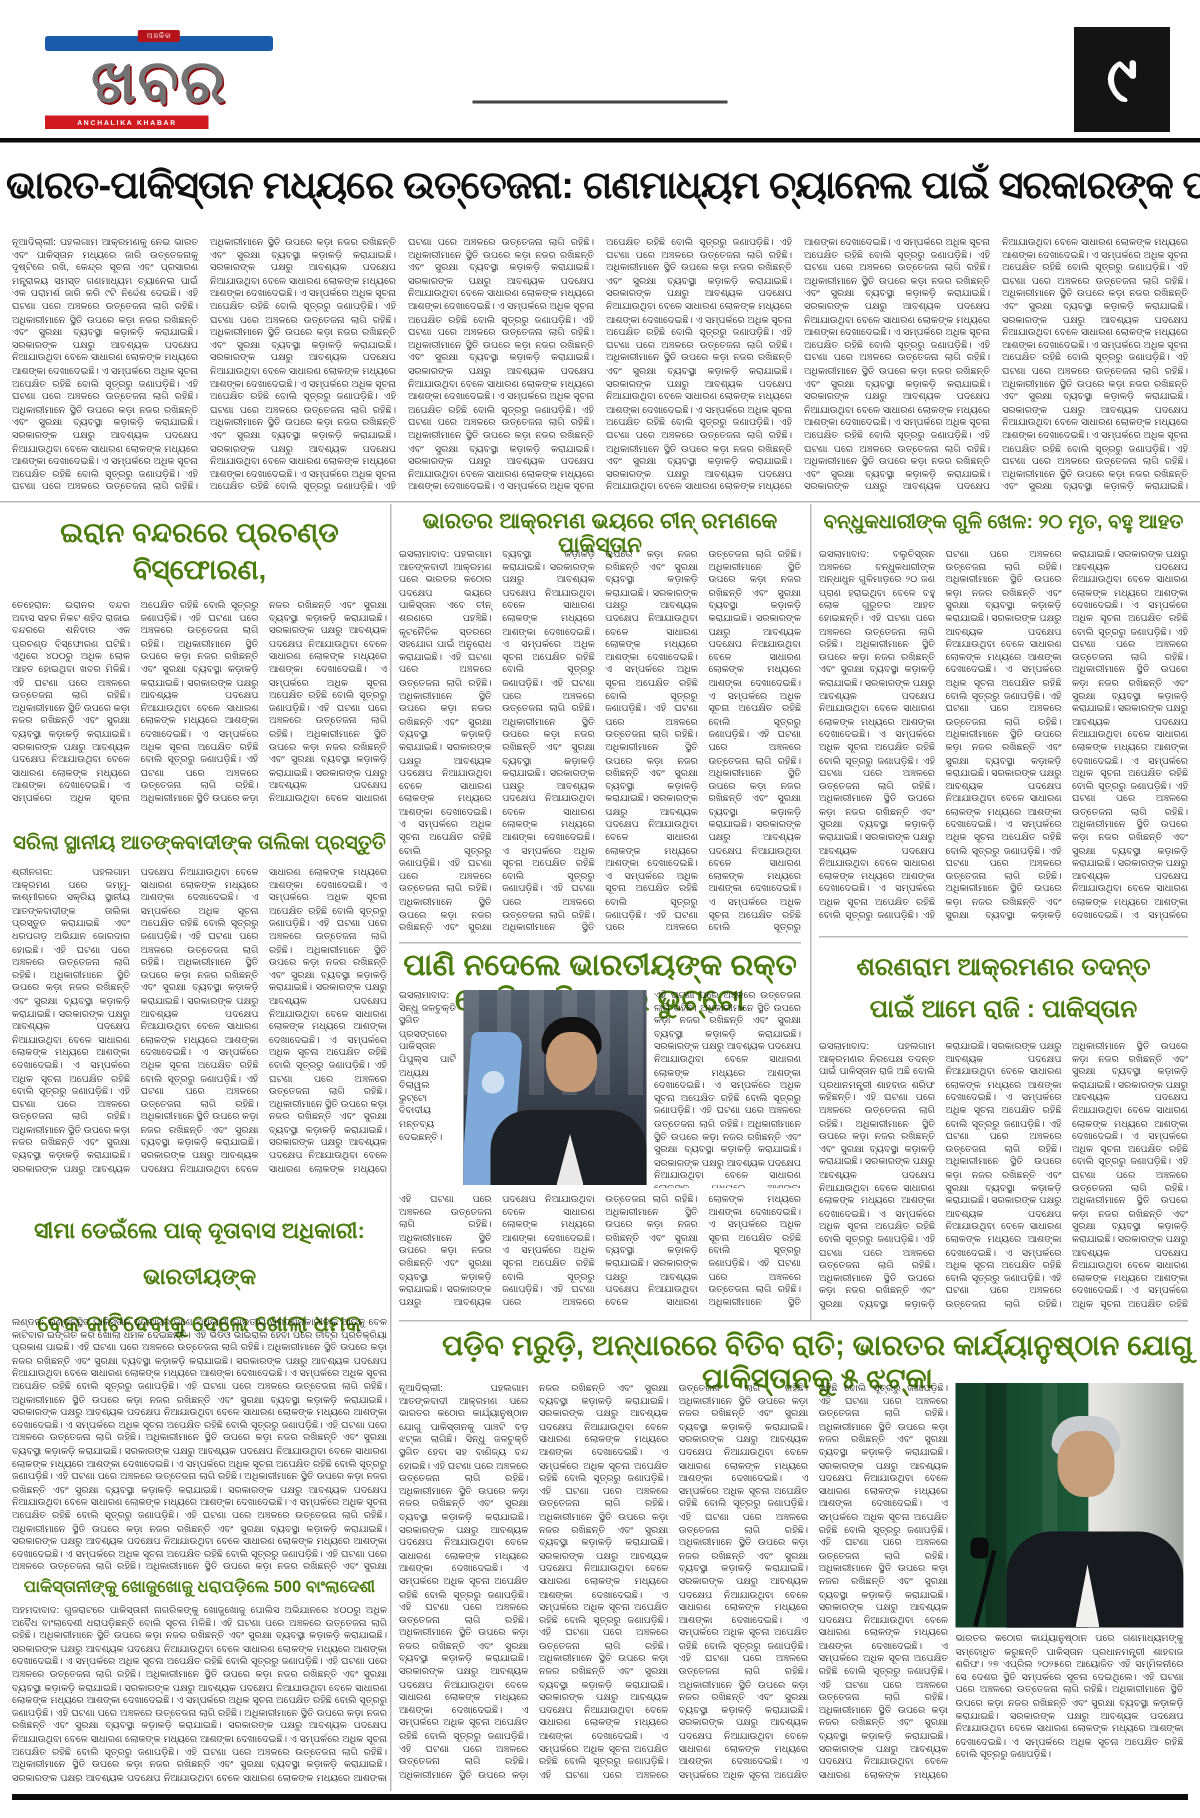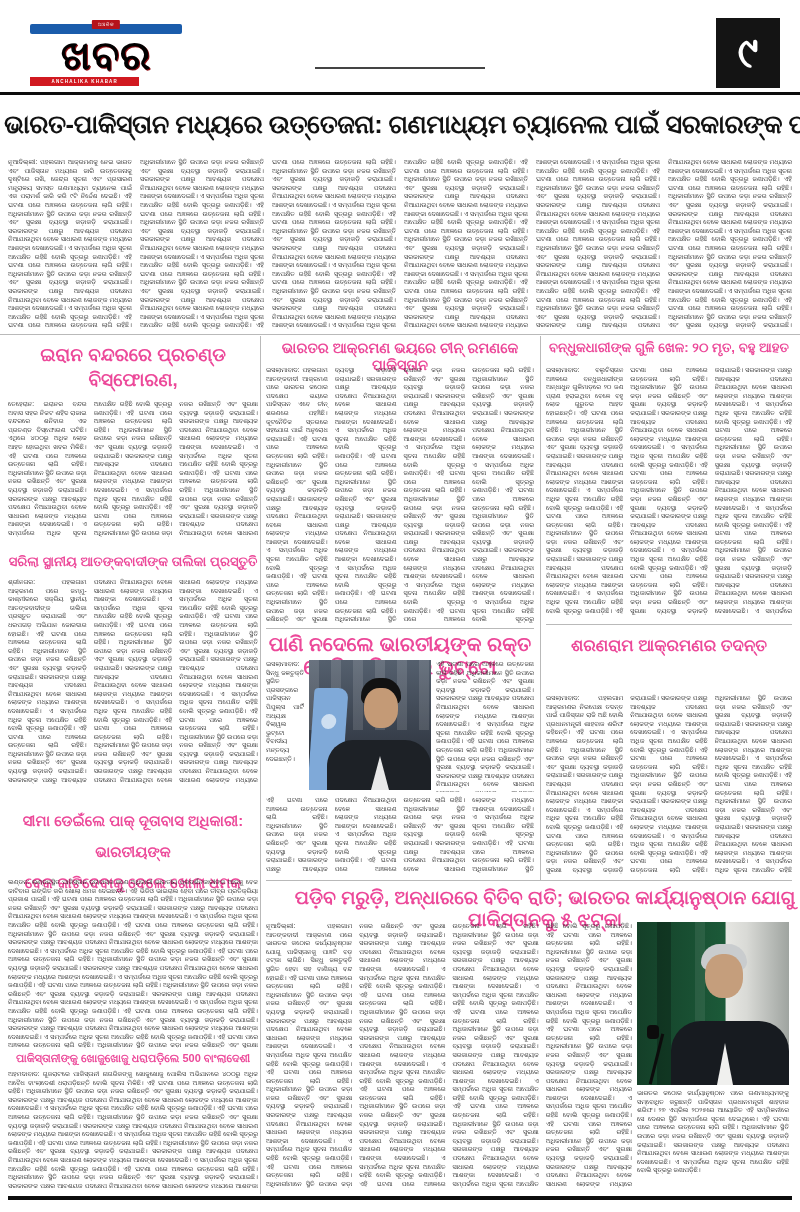--- a/index.html
+++ b/index.html
@@ -6,34 +6,34 @@
   .page{position:relative;width:800px;height:1212px;background:#ffffff;margin:0 auto;
         font-family:"Liberation Sans",sans-serif;color:#111;overflow:hidden;}
   .abs{position:absolute;}
 
   
   .logo{left:30px;top:22px;width:152px;height:64px;}
   .logo-bluebar{position:absolute;left:0;top:2px;width:100%;height:10px;background:#1a5cab;border-radius:2px;}
   .logo-tab{position:absolute;left:50%;top:-4px;transform:translateX(-50%);background:#b5121b;color:#fff;
             font-size:5px;padding:1px 6px;border-radius:1px;letter-spacing:.5px;}
   .logo-main{position:absolute;left:0;top:6px;width:100%;text-align:center;font-size:40px;font-weight:900;
-             color:#000000;letter-spacing:1px;text-shadow:1px 1px 0 #8c0d12;line-height:54px;}
+             color:#737373;letter-spacing:1px;text-shadow:1px 1px 0 #8c0d12;line-height:54px;}
   .logo-redbar{position:absolute;left:0;bottom:0;width:72%;height:9px;background:#d11920;color:#fff;
                font-size:4.5px;letter-spacing:1.2px;text-align:center;line-height:9px;font-weight:700;}
   .sec-title{left:0;top:22px;width:100%;text-align:center;font-size:30px;font-weight:700;letter-spacing:0;}
   .title-div{left:315px;top:67px;width:170px;height:1.5px;background:#444;}
   .date-line{left:0;top:71px;width:100%;text-align:center;font-size:9.5px;color:#222;}
   .pagenum{left:716px;top:18px;width:64px;height:70px;background:#141414;color:#fff;text-align:center;
            font-size:42px;line-height:70px;font-weight:700;}
   .mast-rule{left:0;top:92px;width:800px;height:3px;background:#0c0c0c;}
 
   
   .h-main{left:4px;top:99px;width:792px;height:50px;text-align:center;font-size:25.5px;font-weight:700;
           letter-spacing:-.6px;line-height:50px;white-space:nowrap;}
-  .hd{font-weight:700;text-align:center;color:#ec4899;}
+  .hd{font-weight:700;text-align:center;color:#4d7c0f;}
 
   
   .bt{font-size:6.4px;line-height:8.6px;text-align:justify;color:#1c1c1c;overflow:hidden;
       word-break:break-word;}
   .c6{column-count:6;column-gap:8px;}
   .c4{column-count:4;column-gap:7px;}
   .c3{column-count:3;column-gap:7px;}
   .hairline-h{background:#b9b9b9;height:1px;}
   .hairline-v{background:#b9b9b9;width:1px;}
   .bottom-rule{left:8px;top:1196px;width:784px;height:3.5px;background:#0c0c0c;}
@@ -153,20 +153,21 @@
 
   <div class="abs hd" style="left:546px;top:340px;width:246px;font-size:13.2px;text-align:center;">ବନ୍ଧୁକଧାରୀଙ୍କ ଗୁଳି ଖେଳ: ୨୦ ମୃତ, ବହୁ ଆହତ</div>
   <div class="abs bt c3" style="left:546px;top:366px;width:246px;height:252px;">
     <span>ଇସଲାମାବାଦ: ବଲୁଚିସ୍ତାନ ଅଞ୍ଚଳରେ ବନ୍ଧୁକଧାରୀଙ୍କ ଅନ୍ଧାଧୁନ ଗୁଳିମାଡ଼ରେ ୨୦ ଜଣ ପ୍ରାଣ ହରାଇଥିବା ବେଳେ ବହୁ ଲୋକ ଗୁରୁତର ଆହତ ହୋଇଛନ୍ତି।</span>
     <span> ଏହି ଘଟଣା ପରେ ଅଞ୍ଚଳରେ ଉତ୍ତେଜନା ଲାଗି ରହିଛି। ଅଧିକାରୀମାନେ ସ୍ଥିତି ଉପରେ କଡ଼ା ନଜର ରଖିଛନ୍ତି ଏବଂ ସୁରକ୍ଷା ବ୍ୟବସ୍ଥା କଡ଼ାକଡ଼ି କରାଯାଇଛି। ସରକାରଙ୍କ ପକ୍ଷରୁ ଆବଶ୍ୟକ ପଦକ୍ଷେପ ନିଆଯାଉଥିବା ବେଳେ ସାଧାରଣ ଲୋକଙ୍କ ମଧ୍ୟରେ ଆଶଙ୍କା ଦେଖାଦେଇଛି। ଏ ସମ୍ପର୍କରେ ଅଧିକ ସୂଚନା ଅପେକ୍ଷିତ ରହିଛି ବୋଲି ସୂତ୍ରରୁ ଜଣାପଡ଼ିଛି। ଏହି ଘଟଣା ପରେ ଅଞ୍ଚଳରେ ଉତ୍ତେଜନା ଲାଗି ରହିଛି। ଅଧିକାରୀମାନେ ସ୍ଥିତି ଉପରେ କଡ଼ା ନଜର ରଖିଛନ୍ତି ଏବଂ ସୁରକ୍ଷା ବ୍ୟବସ୍ଥା କଡ଼ାକଡ଼ି କରାଯାଇଛି। ସରକାରଙ୍କ ପକ୍ଷରୁ ଆବଶ୍ୟକ ପଦକ୍ଷେପ ନିଆଯାଉଥିବା ବେଳେ ସାଧାରଣ ଲୋକଙ୍କ ମଧ୍ୟରେ ଆଶଙ୍କା ଦେଖାଦେଇଛି। ଏ ସମ୍ପର୍କରେ ଅଧିକ ସୂଚନା ଅପେକ୍ଷିତ ରହିଛି ବୋଲି ସୂତ୍ରରୁ ଜଣାପଡ଼ିଛି। ଏହି ଘଟଣା ପରେ ଅଞ୍ଚଳରେ ଉତ୍ତେଜନା ଲାଗି ରହିଛି। ଅଧିକାରୀମାନେ ସ୍ଥିତି ଉପରେ କଡ଼ା ନଜର ରଖିଛନ୍ତି ଏବଂ ସୁରକ୍ଷା ବ୍ୟବସ୍ଥା କଡ଼ାକଡ଼ି କରାଯାଇଛି। ସରକାରଙ୍କ ପକ୍ଷରୁ ଆବଶ୍ୟକ ପଦକ୍ଷେପ ନିଆଯାଉଥିବା ବେଳେ ସାଧାରଣ ଲୋକଙ୍କ ମଧ୍ୟରେ ଆଶଙ୍କା ଦେଖାଦେଇଛି। ଏ ସମ୍ପର୍କରେ ଅଧିକ ସୂଚନା ଅପେକ୍ଷିତ ରହିଛି ବୋଲି ସୂତ୍ରରୁ ଜଣାପଡ଼ିଛି। ଏହି ଘଟଣା ପରେ ଅଞ୍ଚଳରେ ଉତ୍ତେଜନା ଲାଗି ରହିଛି। ଅଧିକାରୀମାନେ ସ୍ଥିତି ଉପରେ କଡ଼ା ନଜର ରଖିଛନ୍ତି ଏବଂ ସୁରକ୍ଷା ବ୍ୟବସ୍ଥା କଡ଼ାକଡ଼ି କରାଯାଇଛି। ସରକାରଙ୍କ ପକ୍ଷରୁ ଆବଶ୍ୟକ ପଦକ୍ଷେପ ନିଆଯାଉଥିବା ବେଳେ ସାଧାରଣ ଲୋକଙ୍କ ମଧ୍ୟରେ ଆଶଙ୍କା ଦେଖାଦେଇଛି। ଏ ସମ୍ପର୍କରେ ଅଧିକ ସୂଚନା ଅପେକ୍ଷିତ ରହିଛି ବୋଲି ସୂତ୍ରରୁ ଜଣାପଡ଼ିଛି। ଏହି ଘଟଣା ପରେ ଅଞ୍ଚଳରେ ଉତ୍ତେଜନା ଲାଗି ରହିଛି। ଅଧିକାରୀମାନେ ସ୍ଥିତି ଉପରେ କଡ଼ା ନଜର ରଖିଛନ୍ତି ଏବଂ ସୁରକ୍ଷା ବ୍ୟବସ୍ଥା କଡ଼ାକଡ଼ି କରାଯାଇଛି। ସରକାରଙ୍କ ପକ୍ଷରୁ ଆବଶ୍ୟକ ପଦକ୍ଷେପ ନିଆଯାଉଥିବା ବେଳେ ସାଧାରଣ ଲୋକଙ୍କ ମଧ୍ୟରେ ଆଶଙ୍କା ଦେଖାଦେଇଛି। ଏ ସମ୍ପର୍କରେ ଅଧିକ ସୂଚନା ଅପେକ୍ଷିତ ରହିଛି ବୋଲି ସୂତ୍ରରୁ ଜଣାପଡ଼ିଛି। ଏହି ଘଟଣା ପରେ ଅଞ୍ଚଳରେ ଉତ୍ତେଜନା ଲାଗି ରହିଛି। ଅଧିକାରୀମାନେ ସ୍ଥିତି ଉପରେ କଡ଼ା ନଜର ରଖିଛନ୍ତି ଏବଂ ସୁରକ୍ଷା ବ୍ୟବସ୍ଥା କଡ଼ାକଡ଼ି କରାଯାଇଛି। ସରକାରଙ୍କ ପକ୍ଷରୁ ଆବଶ୍ୟକ ପଦକ୍ଷେପ ନିଆଯାଉଥିବା ବେଳେ ସାଧାରଣ ଲୋକଙ୍କ ମଧ୍ୟରେ ଆଶଙ୍କା ଦେଖାଦେଇଛି। ଏ ସମ୍ପର୍କରେ ଅଧିକ ସୂଚନା ଅପେକ୍ଷିତ ରହିଛି ବୋଲି ସୂତ୍ରରୁ ଜଣାପଡ଼ିଛି। ଏହି ଘଟଣା ପରେ ଅଞ୍ଚଳରେ ଉତ୍ତେଜନା ଲାଗି ରହିଛି। ଅଧିକାରୀମାନେ ସ୍ଥିତି ଉପରେ କଡ଼ା ନଜର ରଖିଛନ୍ତି ଏବଂ ସୁରକ୍ଷା ବ୍ୟବସ୍ଥା କଡ଼ାକଡ଼ି କରାଯାଇଛି। ସରକାରଙ୍କ ପକ୍ଷରୁ ଆବଶ୍ୟକ ପଦକ୍ଷେପ ନିଆଯାଉଥିବା ବେଳେ ସାଧାରଣ ଲୋକଙ୍କ ମଧ୍ୟରେ ଆଶଙ୍କା ଦେଖାଦେଇଛି। ଏ ସମ୍ପର୍କରେ ଅଧିକ ସୂଚନା ଅପେକ୍ଷିତ ରହିଛି ବୋଲି ସୂତ୍ରରୁ ଜଣାପଡ଼ିଛି। ଏହି ଘଟଣା ପରେ ଅଞ୍ଚଳରେ ଉତ୍ତେଜନା ଲାଗି ରହିଛି। ଅଧିକାରୀମାନେ ସ୍ଥିତି ଉପରେ କଡ଼ା ନଜର ରଖିଛନ୍ତି ଏବଂ ସୁରକ୍ଷା ବ୍ୟବସ୍ଥା କଡ଼ାକଡ଼ି କରାଯାଇଛି। ସରକାରଙ୍କ ପକ୍ଷରୁ ଆବଶ୍ୟକ ପଦକ୍ଷେପ ନିଆଯାଉଥିବା ବେଳେ ସାଧାରଣ ଲୋକଙ୍କ ମଧ୍ୟରେ ଆଶଙ୍କା ଦେଖାଦେଇଛି। ଏ ସମ୍ପର୍କରେ ଅଧିକ ସୂଚନା ଅପେକ୍ଷିତ ରହିଛି ବୋଲି ସୂତ୍ରରୁ ଜଣାପଡ଼ିଛି। ଏହି ଘଟଣା ପରେ ଅଞ୍ଚଳରେ ଉତ୍ତେଜନା ଲାଗି ରହିଛି। ଅଧିକାରୀମାନେ ସ୍ଥିତି ଉପରେ କଡ଼ା ନଜର ରଖିଛନ୍ତି ଏବଂ ସୁରକ୍ଷା ବ୍ୟବସ୍ଥା କଡ଼ାକଡ଼ି କରାଯାଇଛି। ସରକାରଙ୍କ ପକ୍ଷରୁ ଆବଶ୍ୟକ ପଦକ୍ଷେପ ନିଆଯାଉଥିବା ବେଳେ ସାଧାରଣ ଲୋକଙ୍କ ମଧ୍ୟରେ ଆଶଙ୍କା ଦେଖାଦେଇଛି। ଏ ସମ୍ପର୍କରେ ଅଧିକ ସୂଚନା ଅପେକ୍ଷିତ ରହିଛି ବୋଲି ସୂତ୍ରରୁ ଜଣାପଡ଼ିଛି। ଏହି ଘଟଣା ପରେ ଅଞ୍ଚଳରେ ଉତ୍ତେଜନା ଲାଗି ରହିଛି। ଅଧିକାରୀମାନେ ସ୍ଥିତି ଉପରେ କଡ଼ା ନଜର ରଖିଛନ୍ତି ଏବଂ ସୁରକ୍ଷା ବ୍ୟବସ୍ଥା କଡ଼ାକଡ଼ି କରାଯାଇଛି। ସରକାରଙ୍କ ପକ୍ଷରୁ ଆବଶ୍ୟକ ପଦକ୍ଷେପ ନିଆଯାଉଥିବା ବେଳେ ସାଧାରଣ ଲୋକଙ୍କ ମଧ୍ୟରେ ଆଶଙ୍କା ଦେଖାଦେଇଛି। ଏ ସମ୍ପର୍କରେ ଅଧିକ ସୂଚନା ଅପେକ୍ଷିତ ରହିଛି ବୋଲି ସୂତ୍ରରୁ ଜଣାପଡ଼ିଛି।</span>
   </div>
 
   <div class="abs hairline-h" style="left:546px;top:624px;width:246px;"></div>
   <div class="abs hd" style="left:546px;top:631px;width:246px;font-size:16.5px;line-height:28px;">
     <div>ଶରଣରାମ ଆକ୍ରମଣର ତଦନ୍ତ</div>
+    <div>ପାଇଁ ଆମେ ରାଜି : ପାକିସ୍ତାନ</div>
   </div>
   <div class="abs bt c3" style="left:546px;top:694px;width:246px;height:184px;">
     <span>ଇସଲାମାବାଦ: ପହଲଗାମ ଆକ୍ରମଣର ନିରପେକ୍ଷ ତଦନ୍ତ ପାଇଁ ପାକିସ୍ତାନ ରାଜି ଅଛି ବୋଲି ପ୍ରଧାନମନ୍ତ୍ରୀ ଶାହବାଜ ଶରିଫ କହିଛନ୍ତି।</span>
     <span> ଏହି ଘଟଣା ପରେ ଅଞ୍ଚଳରେ ଉତ୍ତେଜନା ଲାଗି ରହିଛି। ଅଧିକାରୀମାନେ ସ୍ଥିତି ଉପରେ କଡ଼ା ନଜର ରଖିଛନ୍ତି ଏବଂ ସୁରକ୍ଷା ବ୍ୟବସ୍ଥା କଡ଼ାକଡ଼ି କରାଯାଇଛି। ସରକାରଙ୍କ ପକ୍ଷରୁ ଆବଶ୍ୟକ ପଦକ୍ଷେପ ନିଆଯାଉଥିବା ବେଳେ ସାଧାରଣ ଲୋକଙ୍କ ମଧ୍ୟରେ ଆଶଙ୍କା ଦେଖାଦେଇଛି। ଏ ସମ୍ପର୍କରେ ଅଧିକ ସୂଚନା ଅପେକ୍ଷିତ ରହିଛି ବୋଲି ସୂତ୍ରରୁ ଜଣାପଡ଼ିଛି। ଏହି ଘଟଣା ପରେ ଅଞ୍ଚଳରେ ଉତ୍ତେଜନା ଲାଗି ରହିଛି। ଅଧିକାରୀମାନେ ସ୍ଥିତି ଉପରେ କଡ଼ା ନଜର ରଖିଛନ୍ତି ଏବଂ ସୁରକ୍ଷା ବ୍ୟବସ୍ଥା କଡ଼ାକଡ଼ି କରାଯାଇଛି। ସରକାରଙ୍କ ପକ୍ଷରୁ ଆବଶ୍ୟକ ପଦକ୍ଷେପ ନିଆଯାଉଥିବା ବେଳେ ସାଧାରଣ ଲୋକଙ୍କ ମଧ୍ୟରେ ଆଶଙ୍କା ଦେଖାଦେଇଛି। ଏ ସମ୍ପର୍କରେ ଅଧିକ ସୂଚନା ଅପେକ୍ଷିତ ରହିଛି ବୋଲି ସୂତ୍ରରୁ ଜଣାପଡ଼ିଛି। ଏହି ଘଟଣା ପରେ ଅଞ୍ଚଳରେ ଉତ୍ତେଜନା ଲାଗି ରହିଛି। ଅଧିକାରୀମାନେ ସ୍ଥିତି ଉପରେ କଡ଼ା ନଜର ରଖିଛନ୍ତି ଏବଂ ସୁରକ୍ଷା ବ୍ୟବସ୍ଥା କଡ଼ାକଡ଼ି କରାଯାଇଛି। ସରକାରଙ୍କ ପକ୍ଷରୁ ଆବଶ୍ୟକ ପଦକ୍ଷେପ ନିଆଯାଉଥିବା ବେଳେ ସାଧାରଣ ଲୋକଙ୍କ ମଧ୍ୟରେ ଆଶଙ୍କା ଦେଖାଦେଇଛି। ଏ ସମ୍ପର୍କରେ ଅଧିକ ସୂଚନା ଅପେକ୍ଷିତ ରହିଛି ବୋଲି ସୂତ୍ରରୁ ଜଣାପଡ଼ିଛି। ଏହି ଘଟଣା ପରେ ଅଞ୍ଚଳରେ ଉତ୍ତେଜନା ଲାଗି ରହିଛି। ଅଧିକାରୀମାନେ ସ୍ଥିତି ଉପରେ କଡ଼ା ନଜର ରଖିଛନ୍ତି ଏବଂ ସୁରକ୍ଷା ବ୍ୟବସ୍ଥା କଡ଼ାକଡ଼ି କରାଯାଇଛି। ସରକାରଙ୍କ ପକ୍ଷରୁ ଆବଶ୍ୟକ ପଦକ୍ଷେପ ନିଆଯାଉଥିବା ବେଳେ ସାଧାରଣ ଲୋକଙ୍କ ମଧ୍ୟରେ ଆଶଙ୍କା ଦେଖାଦେଇଛି। ଏ ସମ୍ପର୍କରେ ଅଧିକ ସୂଚନା ଅପେକ୍ଷିତ ରହିଛି ବୋଲି ସୂତ୍ରରୁ ଜଣାପଡ଼ିଛି। ଏହି ଘଟଣା ପରେ ଅଞ୍ଚଳରେ ଉତ୍ତେଜନା ଲାଗି ରହିଛି। ଅଧିକାରୀମାନେ ସ୍ଥିତି ଉପରେ କଡ଼ା ନଜର ରଖିଛନ୍ତି ଏବଂ ସୁରକ୍ଷା ବ୍ୟବସ୍ଥା କଡ଼ାକଡ଼ି କରାଯାଇଛି। ସରକାରଙ୍କ ପକ୍ଷରୁ ଆବଶ୍ୟକ ପଦକ୍ଷେପ ନିଆଯାଉଥିବା ବେଳେ ସାଧାରଣ ଲୋକଙ୍କ ମଧ୍ୟରେ ଆଶଙ୍କା ଦେଖାଦେଇଛି। ଏ ସମ୍ପର୍କରେ ଅଧିକ ସୂଚନା ଅପେକ୍ଷିତ ରହିଛି ବୋଲି ସୂତ୍ରରୁ ଜଣାପଡ଼ିଛି। ଏହି ଘଟଣା ପରେ ଅଞ୍ଚଳରେ ଉତ୍ତେଜନା ଲାଗି ରହିଛି। ଅଧିକାରୀମାନେ ସ୍ଥିତି ଉପରେ କଡ଼ା ନଜର ରଖିଛନ୍ତି ଏବଂ ସୁରକ୍ଷା ବ୍ୟବସ୍ଥା କଡ଼ାକଡ଼ି କରାଯାଇଛି। ସରକାରଙ୍କ ପକ୍ଷରୁ ଆବଶ୍ୟକ ପଦକ୍ଷେପ ନିଆଯାଉଥିବା ବେଳେ ସାଧାରଣ ଲୋକଙ୍କ ମଧ୍ୟରେ ଆଶଙ୍କା ଦେଖାଦେଇଛି। ଏ ସମ୍ପର୍କରେ ଅଧିକ ସୂଚନା ଅପେକ୍ଷିତ ରହିଛି ବୋଲି ସୂତ୍ରରୁ ଜଣାପଡ଼ିଛି। ଏହି ଘଟଣା ପରେ ଅଞ୍ଚଳରେ ଉତ୍ତେଜନା ଲାଗି ରହିଛି। ଅଧିକାରୀମାନେ ସ୍ଥିତି ଉପରେ କଡ଼ା ନଜର ରଖିଛନ୍ତି ଏବଂ ସୁରକ୍ଷା ବ୍ୟବସ୍ଥା କଡ଼ାକଡ଼ି କରାଯାଇଛି। ସରକାରଙ୍କ ପକ୍ଷରୁ ଆବଶ୍ୟକ ପଦକ୍ଷେପ ନିଆଯାଉଥିବା ବେଳେ ସାଧାରଣ ଲୋକଙ୍କ ମଧ୍ୟରେ ଆଶଙ୍କା ଦେଖାଦେଇଛି। ଏ ସମ୍ପର୍କରେ ଅଧିକ ସୂଚନା ଅପେକ୍ଷିତ ରହିଛି ବୋଲି ସୂତ୍ରରୁ ଜଣାପଡ଼ିଛି। ଏହି ଘଟଣା ପରେ ଅଞ୍ଚଳରେ ଉତ୍ତେଜନା ଲାଗି ରହିଛି। ଅଧିକାରୀମାନେ ସ୍ଥିତି ଉପରେ କଡ଼ା ନଜର ରଖିଛନ୍ତି ଏବଂ ସୁରକ୍ଷା ବ୍ୟବସ୍ଥା କଡ଼ାକଡ଼ି କରାଯାଇଛି। ସରକାରଙ୍କ ପକ୍ଷରୁ ଆବଶ୍ୟକ ପଦକ୍ଷେପ ନିଆଯାଉଥିବା ବେଳେ ସାଧାରଣ ଲୋକଙ୍କ ମଧ୍ୟରେ ଆଶଙ୍କା ଦେଖାଦେଇଛି। ଏ ସମ୍ପର୍କରେ ଅଧିକ ସୂଚନା ଅପେକ୍ଷିତ ରହିଛି ବୋଲି ସୂତ୍ରରୁ ଜଣାପଡ଼ିଛି।</span>
   </div>
 
   <div class="abs hairline-h" style="left:266px;top:880px;width:526px;"></div>
   <div class="abs hd" style="left:282px;top:887px;width:526px;font-size:19px;">ପଡ଼ିବ ମରୁଡ଼ି, ଅନ୍ଧାରରେ ବିତିବ ରାତି; ଭାରତର କାର୍ଯ୍ୟାନୁଷ୍ଠାନ ଯୋଗୁ ପାକିସ୍ତାନକୁ ୫ ଝଟ୍କା</div>
   <div class="abs story-row" style="left:266px;top:922px;width:526px;height:272px;">
     <div class="bt c4" style="width:366px;height:272px;">

